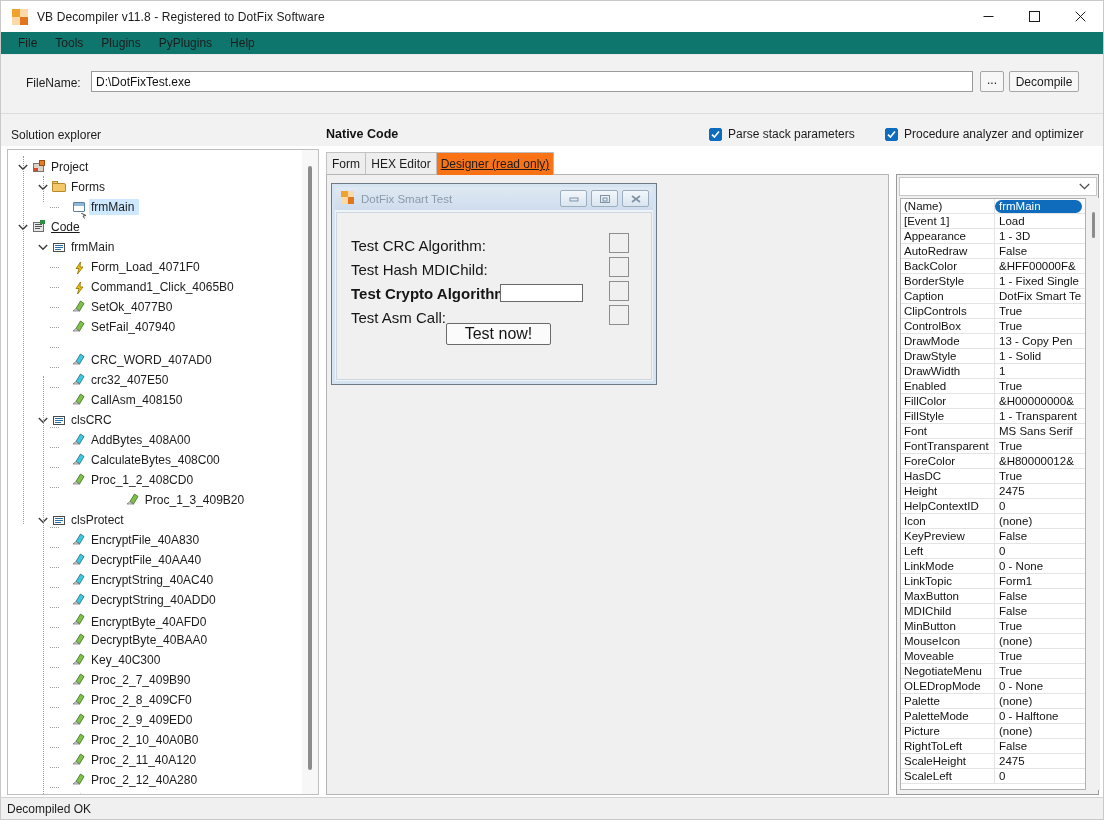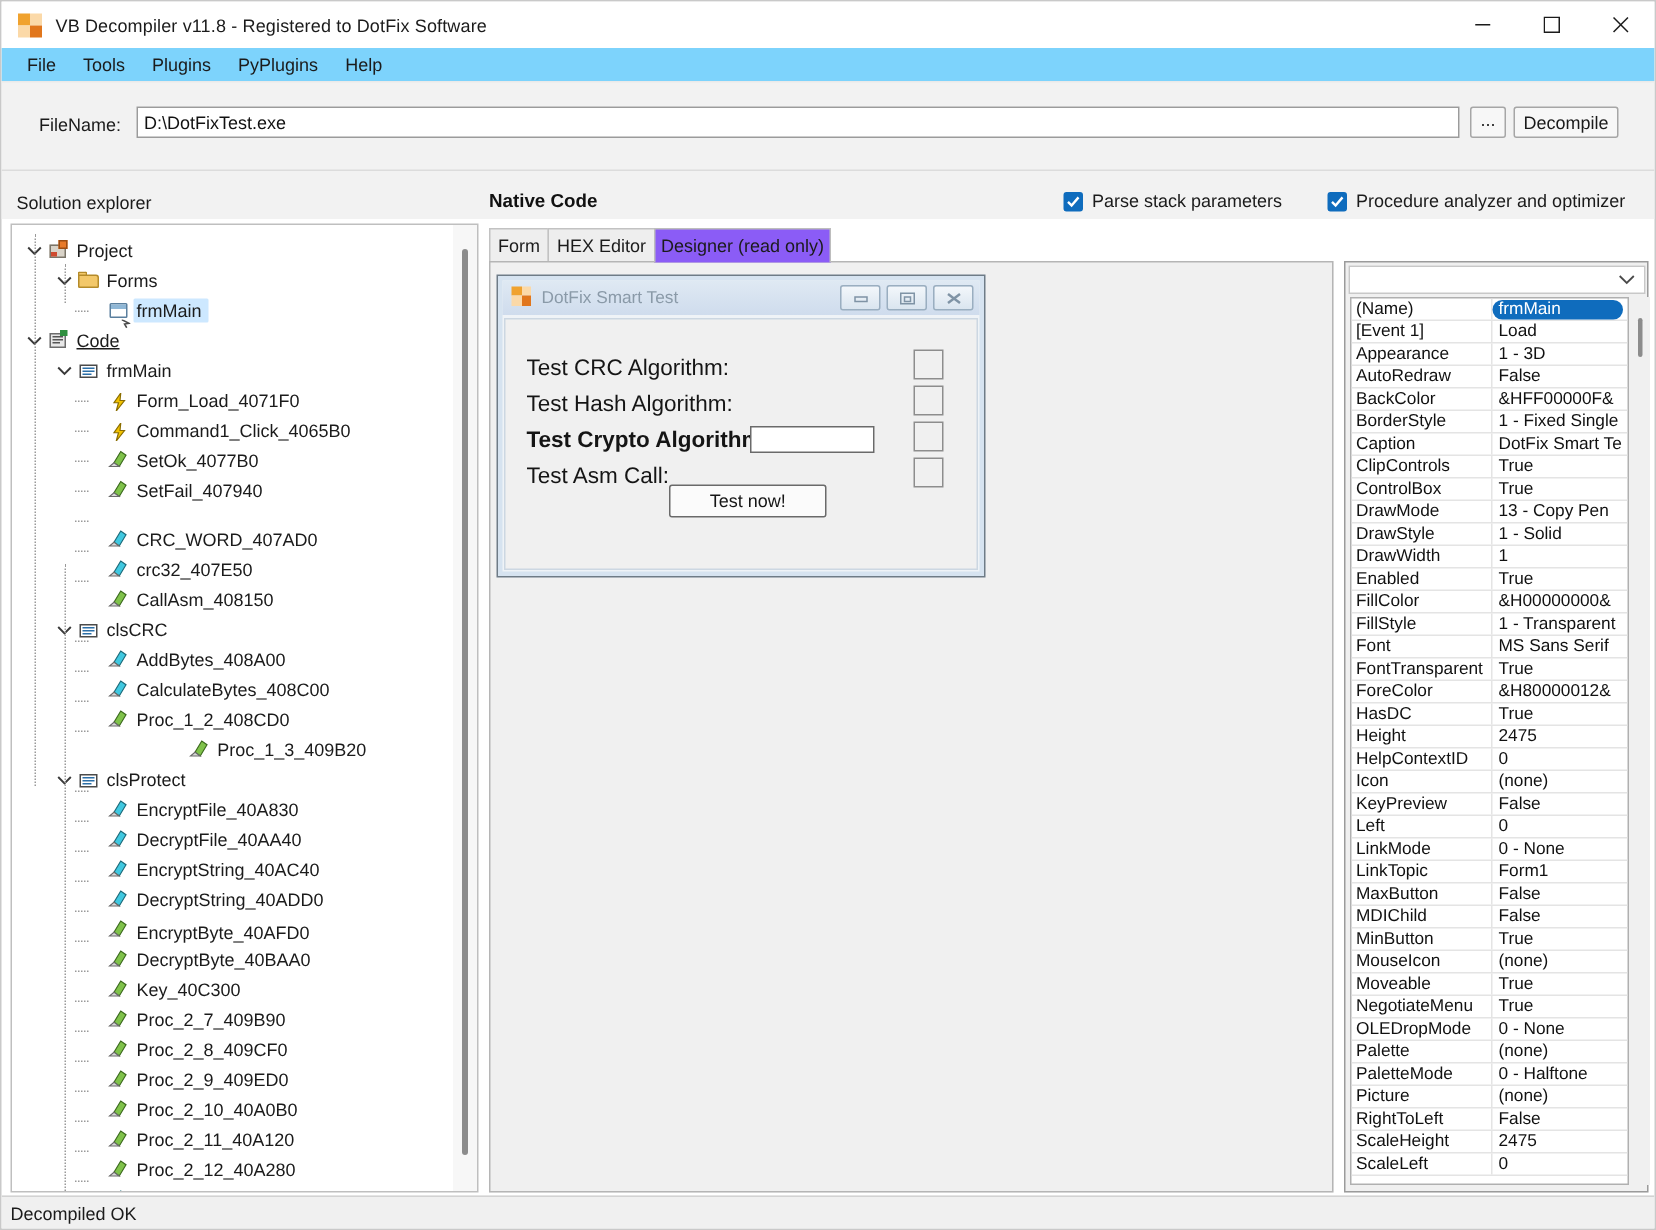--- a/index.html
+++ b/index.html
@@ -50,21 +50,21 @@
   }
   .wcbtn {
     width: 46px; height: 31px; display: flex; align-items: center; justify-content: center;
     background: transparent;
   }
   .wcbtn svg { display: block; }
 
   
   #menubar {
     position: absolute; left: 0; top: 31px; width: 1102px; height: 22px;
-    background: #7dd3fc; display: flex; align-items: center; padding-left: 8px;
+    background: #0f766e; display: flex; align-items: center; padding-left: 8px;
   }
   .menu-item {
     font-size: 12px; color: #1b1b1b; padding: 2px 9px; line-height: 16px;
   }
 
   
   #toolbar {
     position: absolute; left: 0; top: 53px; width: 1102px; height: 60px;
     background: #f2f2f2; border-bottom: 1px solid #dcdcdc;
     border-top: 1px solid #eaeaea;
@@ -183,21 +183,21 @@
   #tabsrow {
     position: absolute; left: 325px; top: 151px; width: 563px; height: 22px;
   }
   .tab {
     position: absolute; top: 0; height: 22px;
     display: flex; align-items: center; justify-content: center;
     font-size: 12px; color: #1b1b1b; background: #eeeeee;
     border: 1px solid #c2c2c2; border-bottom: none;
   }
   .tab.active {
-    background: #8b5cf6; border-color: #bdbdbd; height: 23px; z-index: 3;
+    background: #f97316; border-color: #bdbdbd; height: 23px; z-index: 3; text-decoration: underline;
   }
 
   #centerpanel {
     position: absolute; left: 325px; top: 173px; width: 563px; height: 621px;
     background: #f0f0f0; border: 1px solid #b5b5b5;
   }
 
   
   #designerform {
     position: absolute; left: 4px; top: 8px; width: 326px; height: 202px;
@@ -233,21 +233,21 @@
     background: #f0f0f0; border: 1px solid #8d8d8d;
   }
   #df-textbox {
     position: absolute; left: 163px; top: 71px; width: 83px; height: 18px;
     background: #ffffff; border: 1px solid #6a6a6a;
   }
   #df-button {
     position: absolute; left: 109px; top: 110px; width: 105px; height: 22px;
     background: #fbfbfb; border: 1px solid #6a6a6a; border-radius: 2px;
     display: flex; align-items: center; justify-content: center;
-    font-size: 12px; color: #151515;
+    font-size: 16px; color: #151515;
   }
 
   
   #propspanel {
     position: absolute; left: 895px; top: 173px; width: 203px; height: 621px;
     background: #f0f0f0; border: 1px solid #9b9b9b;
   }
   #prop-combo {
     position: absolute; left: 2px; top: 2px; width: 198px; height: 19px;
     background: #ffffff; border: 1px solid #c8c8c8;
@@ -791,21 +791,21 @@
             <svg width="12" height="10" viewBox="0 0 12 10">
                 <line x1="2" y1="2" x2="10" y2="8" stroke="#7f93a5" stroke-width="1.6"></line>
                 <line x1="10" y1="2" x2="2" y2="8" stroke="#7f93a5" stroke-width="1.6"></line>
               </svg>
           </div>
         </div>
       </div>
 
       <div id="df-client">
         <div class="df-lbl" style="left:14px; top:24px;">Test CRC Algorithm:</div>
-        <div class="df-lbl" style="left:14px; top:48px;">Test Hash Algorithm:</div>
+        <div class="df-lbl" style="left:14px; top:48px;">Test Hash MDIChild:</div>
         <div class="df-lbl" style="left:14px; top:72px;font-weight:bold;">Test Crypto Algorithm:</div>
         <div class="df-lbl" style="left:14px; top:96px;">Test Asm Call:</div>
 
         <div class="df-chk" style="left:272px; top:20px;"></div>
         <div class="df-chk" style="left:272px; top:44px;"></div>
         <div class="df-chk" style="left:272px; top:68px;"></div>
         <div class="df-chk" style="left:272px; top:92px;"></div>
 
         <div id="df-textbox"></div>
         <div id="df-button">Test now!</div>

